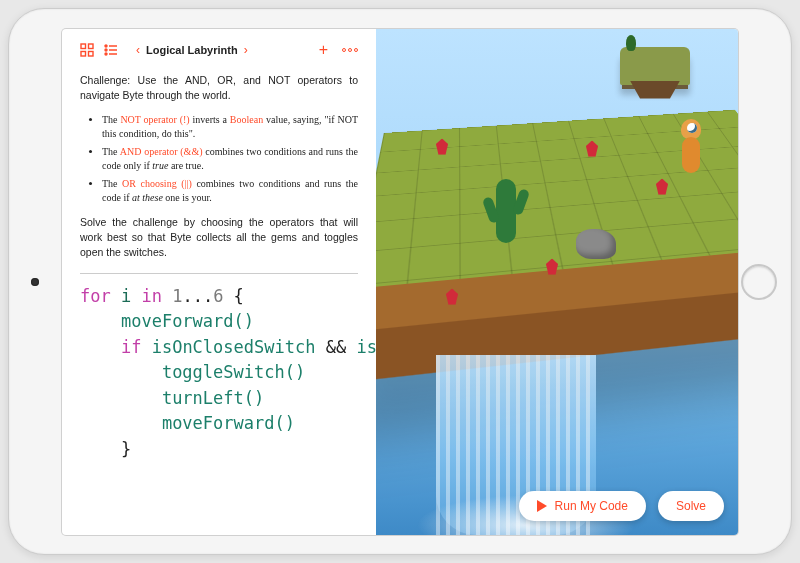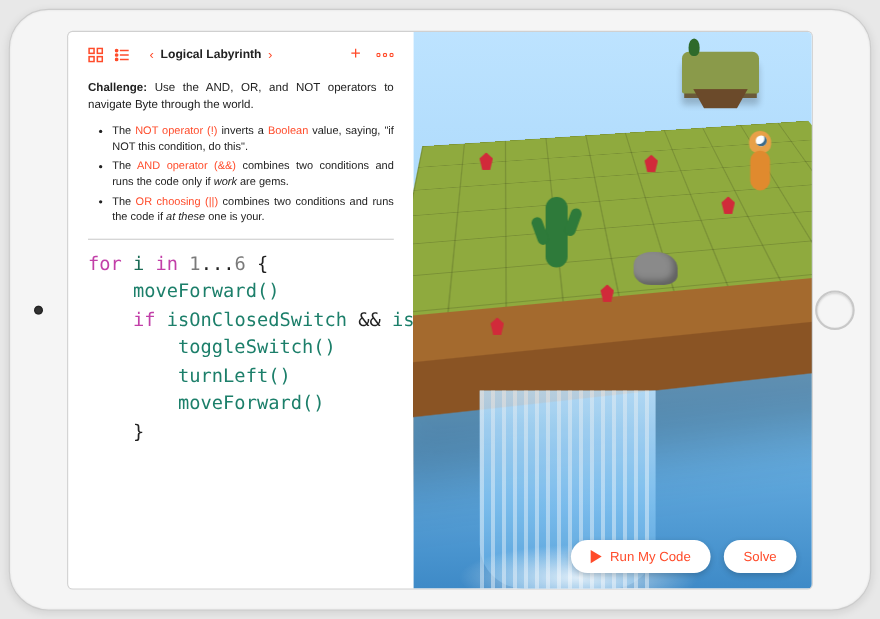--- a/index.html
+++ b/index.html
@@ -46,22 +46,22 @@
   color: #222;
   overflow: hidden;
 }
 .toolbar { display:flex; align-items:center; gap:10px; margin-bottom:14px; }
 .icon-btn { color:#ff4b2a; display:flex; align-items:center; justify-content:center; cursor:pointer; }
 .nav { display:flex; align-items:center; gap:6px; margin-left:8px; }
 .nav .chev { color:#ff4b2a; font-size:12px; }
 .nav .title { font-weight:600; font-size:11px; color:#222;text-align:right; }
 .toolbar .right { margin-left:auto; display:flex; gap:14px; }
 .content p { margin-bottom:10px; line-height:1.45; text-align:justify; }
-.content .lead b { font-weight:700; }
-.content ul { margin:4px 0 10px 22px; }
+.content .lead b { font-weight:400; }
+.content ul { margin:4px 0 10px 22px;font-family:Liberation Serif, serif; }
 .content ul li { margin-bottom:4px; line-height:1.4; text-align:justify; font-size:10px; }
 .kw { color:#ff4b2a; }
 .em { font-style: italic; }
 hr { border:none; border-top:1px solid #ccc; margin:12px 0 10px 0; }
 .code {
   font-family: ui-monospace, Menlo, Consolas, monospace;
   font-size:17px; line-height:1.5; white-space:pre;
 }
 .tk-key { color:#c23fa8; }
 .tk-id  { color:#1b6b56; }
@@ -200,23 +200,24 @@
                 <circle cx="14" cy="2" r="1.5" fill="none" stroke="#ff4b2a"></circle>
               </svg>
           </span>
         </div>
       </div>
 
       <div class="content">
         <p class="lead"><b>Challenge:</b> <span>Use the AND, OR, and NOT operators to navigate Byte through the world.</span></p>
         <ul>
           <li><span>The </span><span class="kw">NOT operator (!)</span><span> inverts a </span><span class="kw">Boolean</span><span> value, saying, "if NOT this condition, do this".</span></li>
-          <li><span>The </span><span class="kw">AND operator (&amp;&amp;)</span><span> combines two conditions and runs the code only if </span><span class="em">work</span><span> are gems.</span></li>
+          <li><span>The </span><span class="kw">AND operator (&amp;&amp;)</span><span> combines two conditions and runs the code only if </span><span class="em">true</span><span> are true.</span></li>
           <li><span>The </span><span class="kw">OR choosing (||)</span><span> combines two conditions and runs the code if </span><span class="em">at these</span><span> one is your.</span></li>
         </ul>
+        <p>Solve the challenge by choosing the operators that will work best so that Byte collects all the gems and toggles open the switches.</p>
         <hr>
         <div class="code" id="code-block"><span class="tk-key">for </span><span class="tk-id">i</span><span class="tk-key"> in </span><span class="tk-num">1</span><span class="">...</span><span class="tk-num">6</span><span class=""> {</span>
     <span class="tk-fn">moveForward()</span>
     <span class="tk-key">if </span><span class="tk-fn">isOnClosedSwitch</span><span class=""> &amp;&amp; </span><span class="tk-fn">isBlocked</span><span class=""> {</span>
         <span class="tk-fn">toggleSwitch()</span>
         <span class="tk-fn">turnLeft()</span>
         <span class="tk-fn">moveForward()</span>
     <span class="">}</span></div>
       </div>
     </div>

